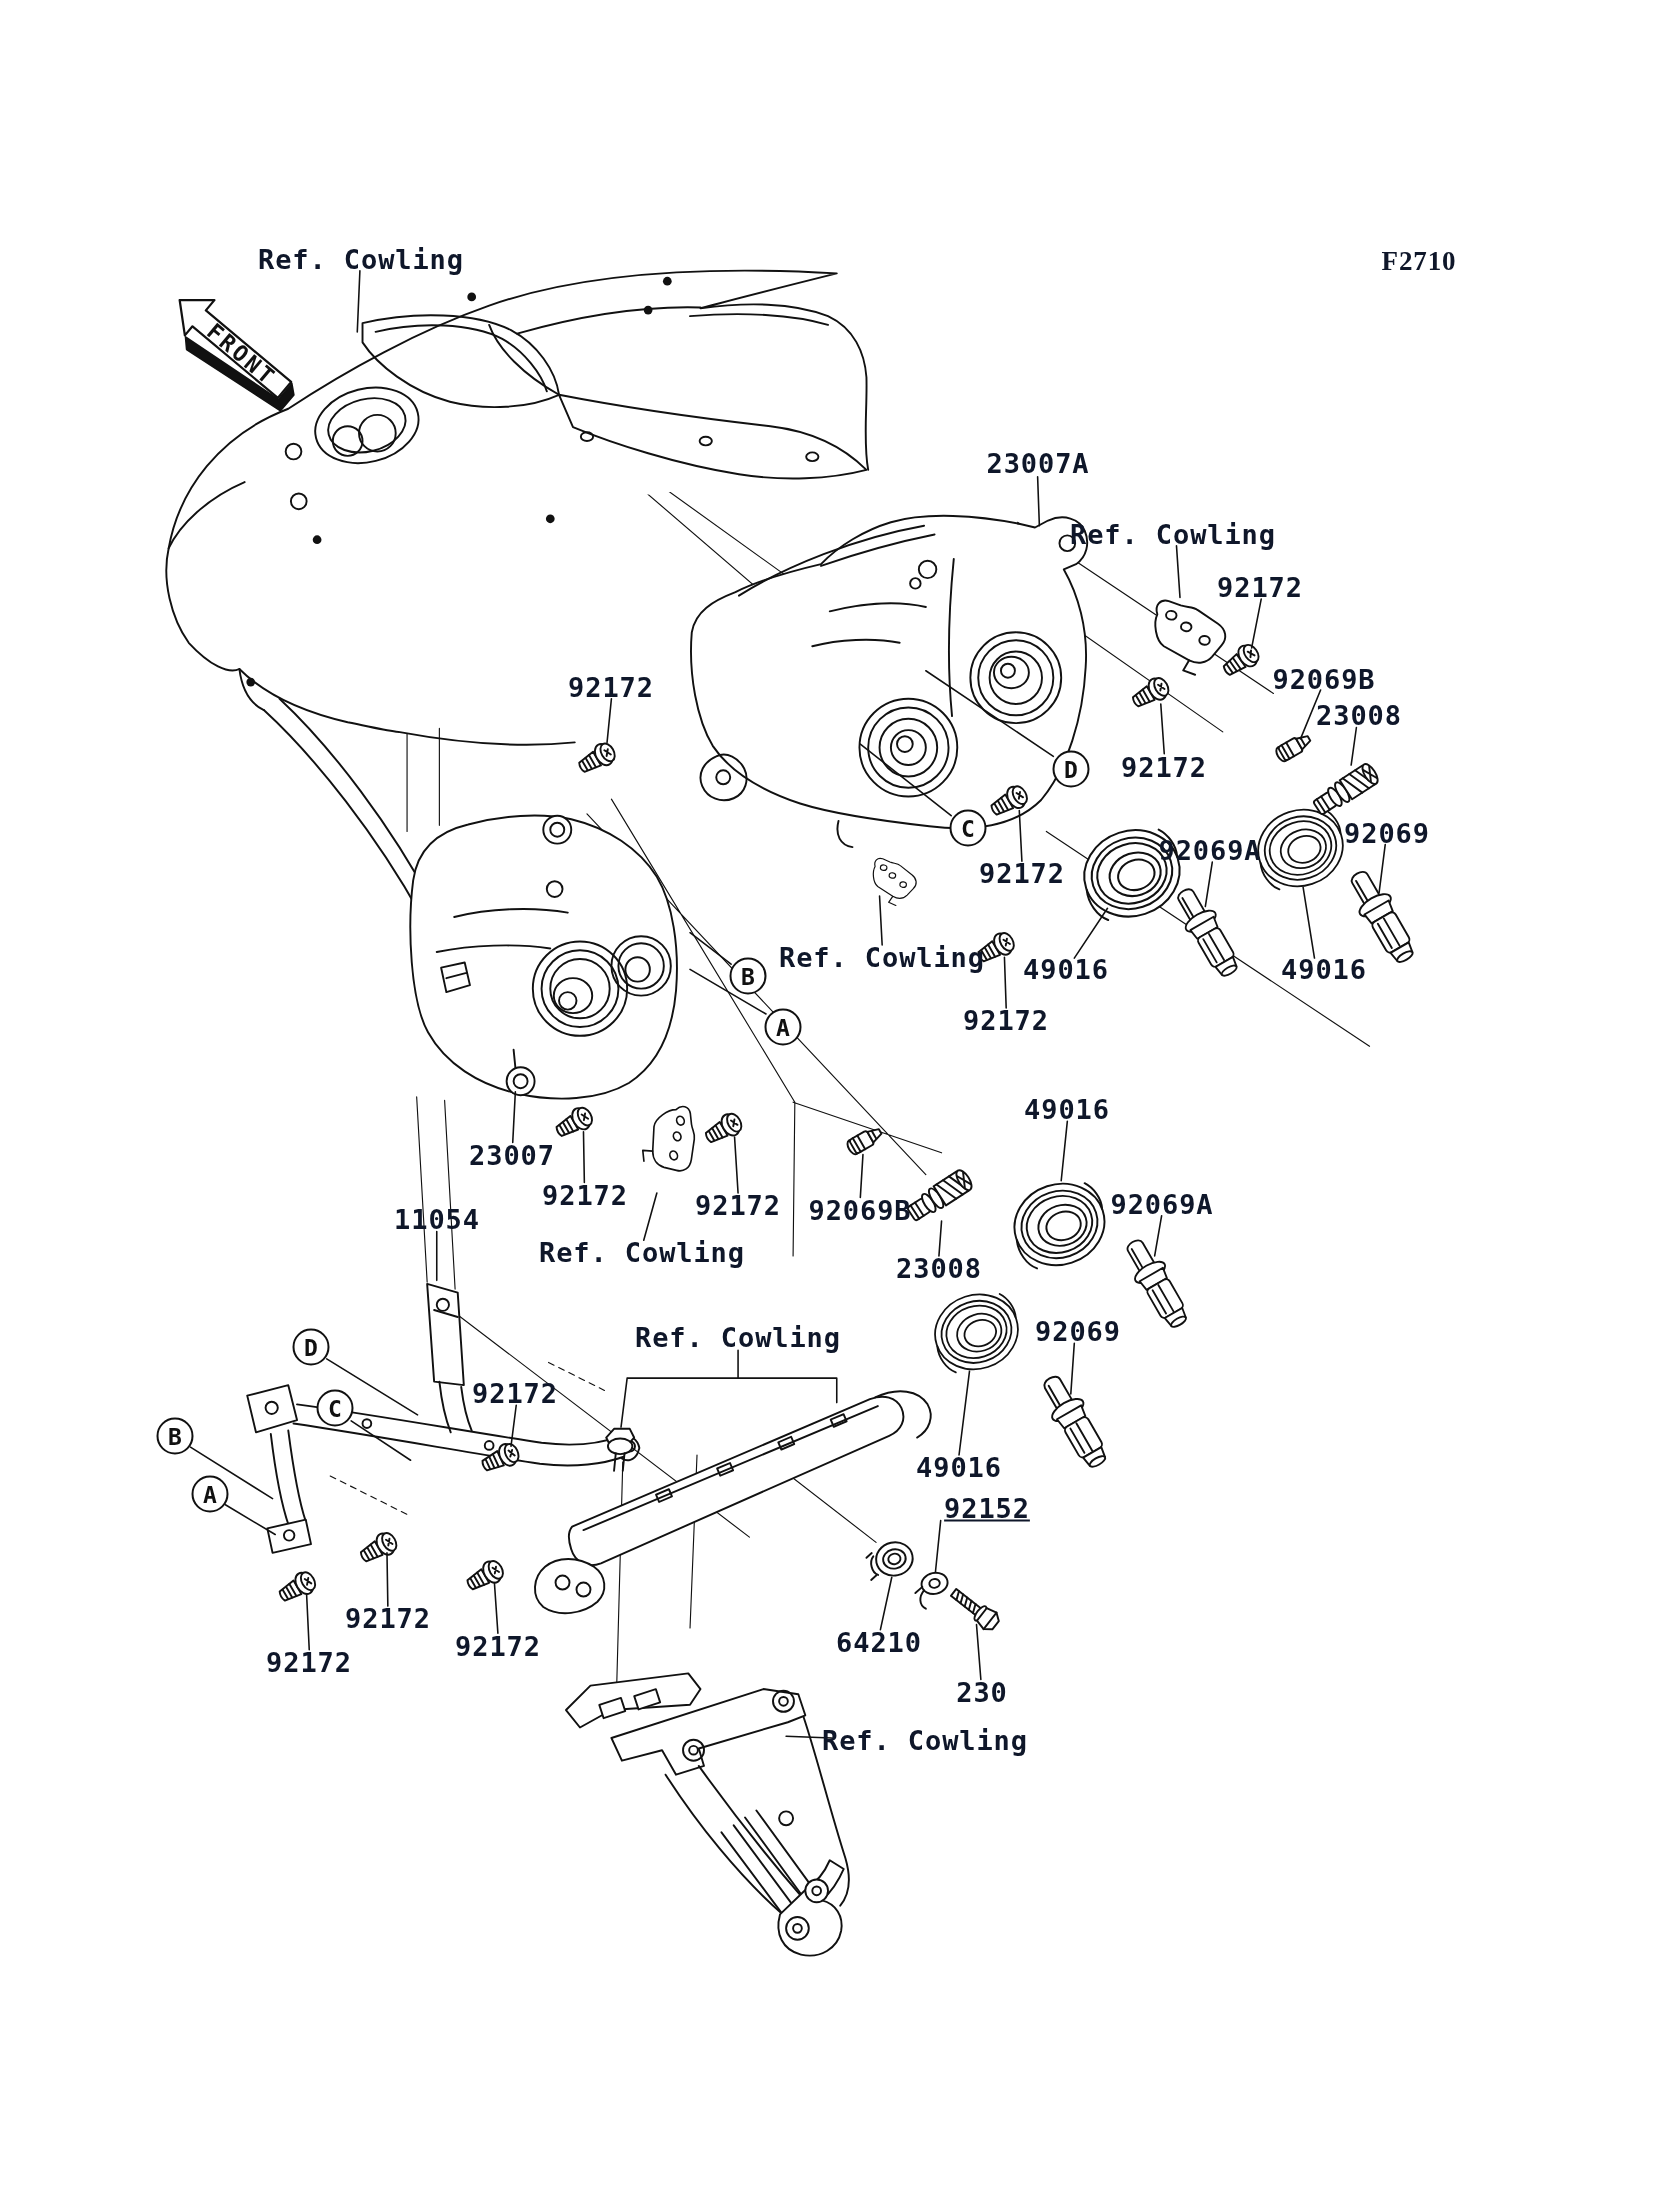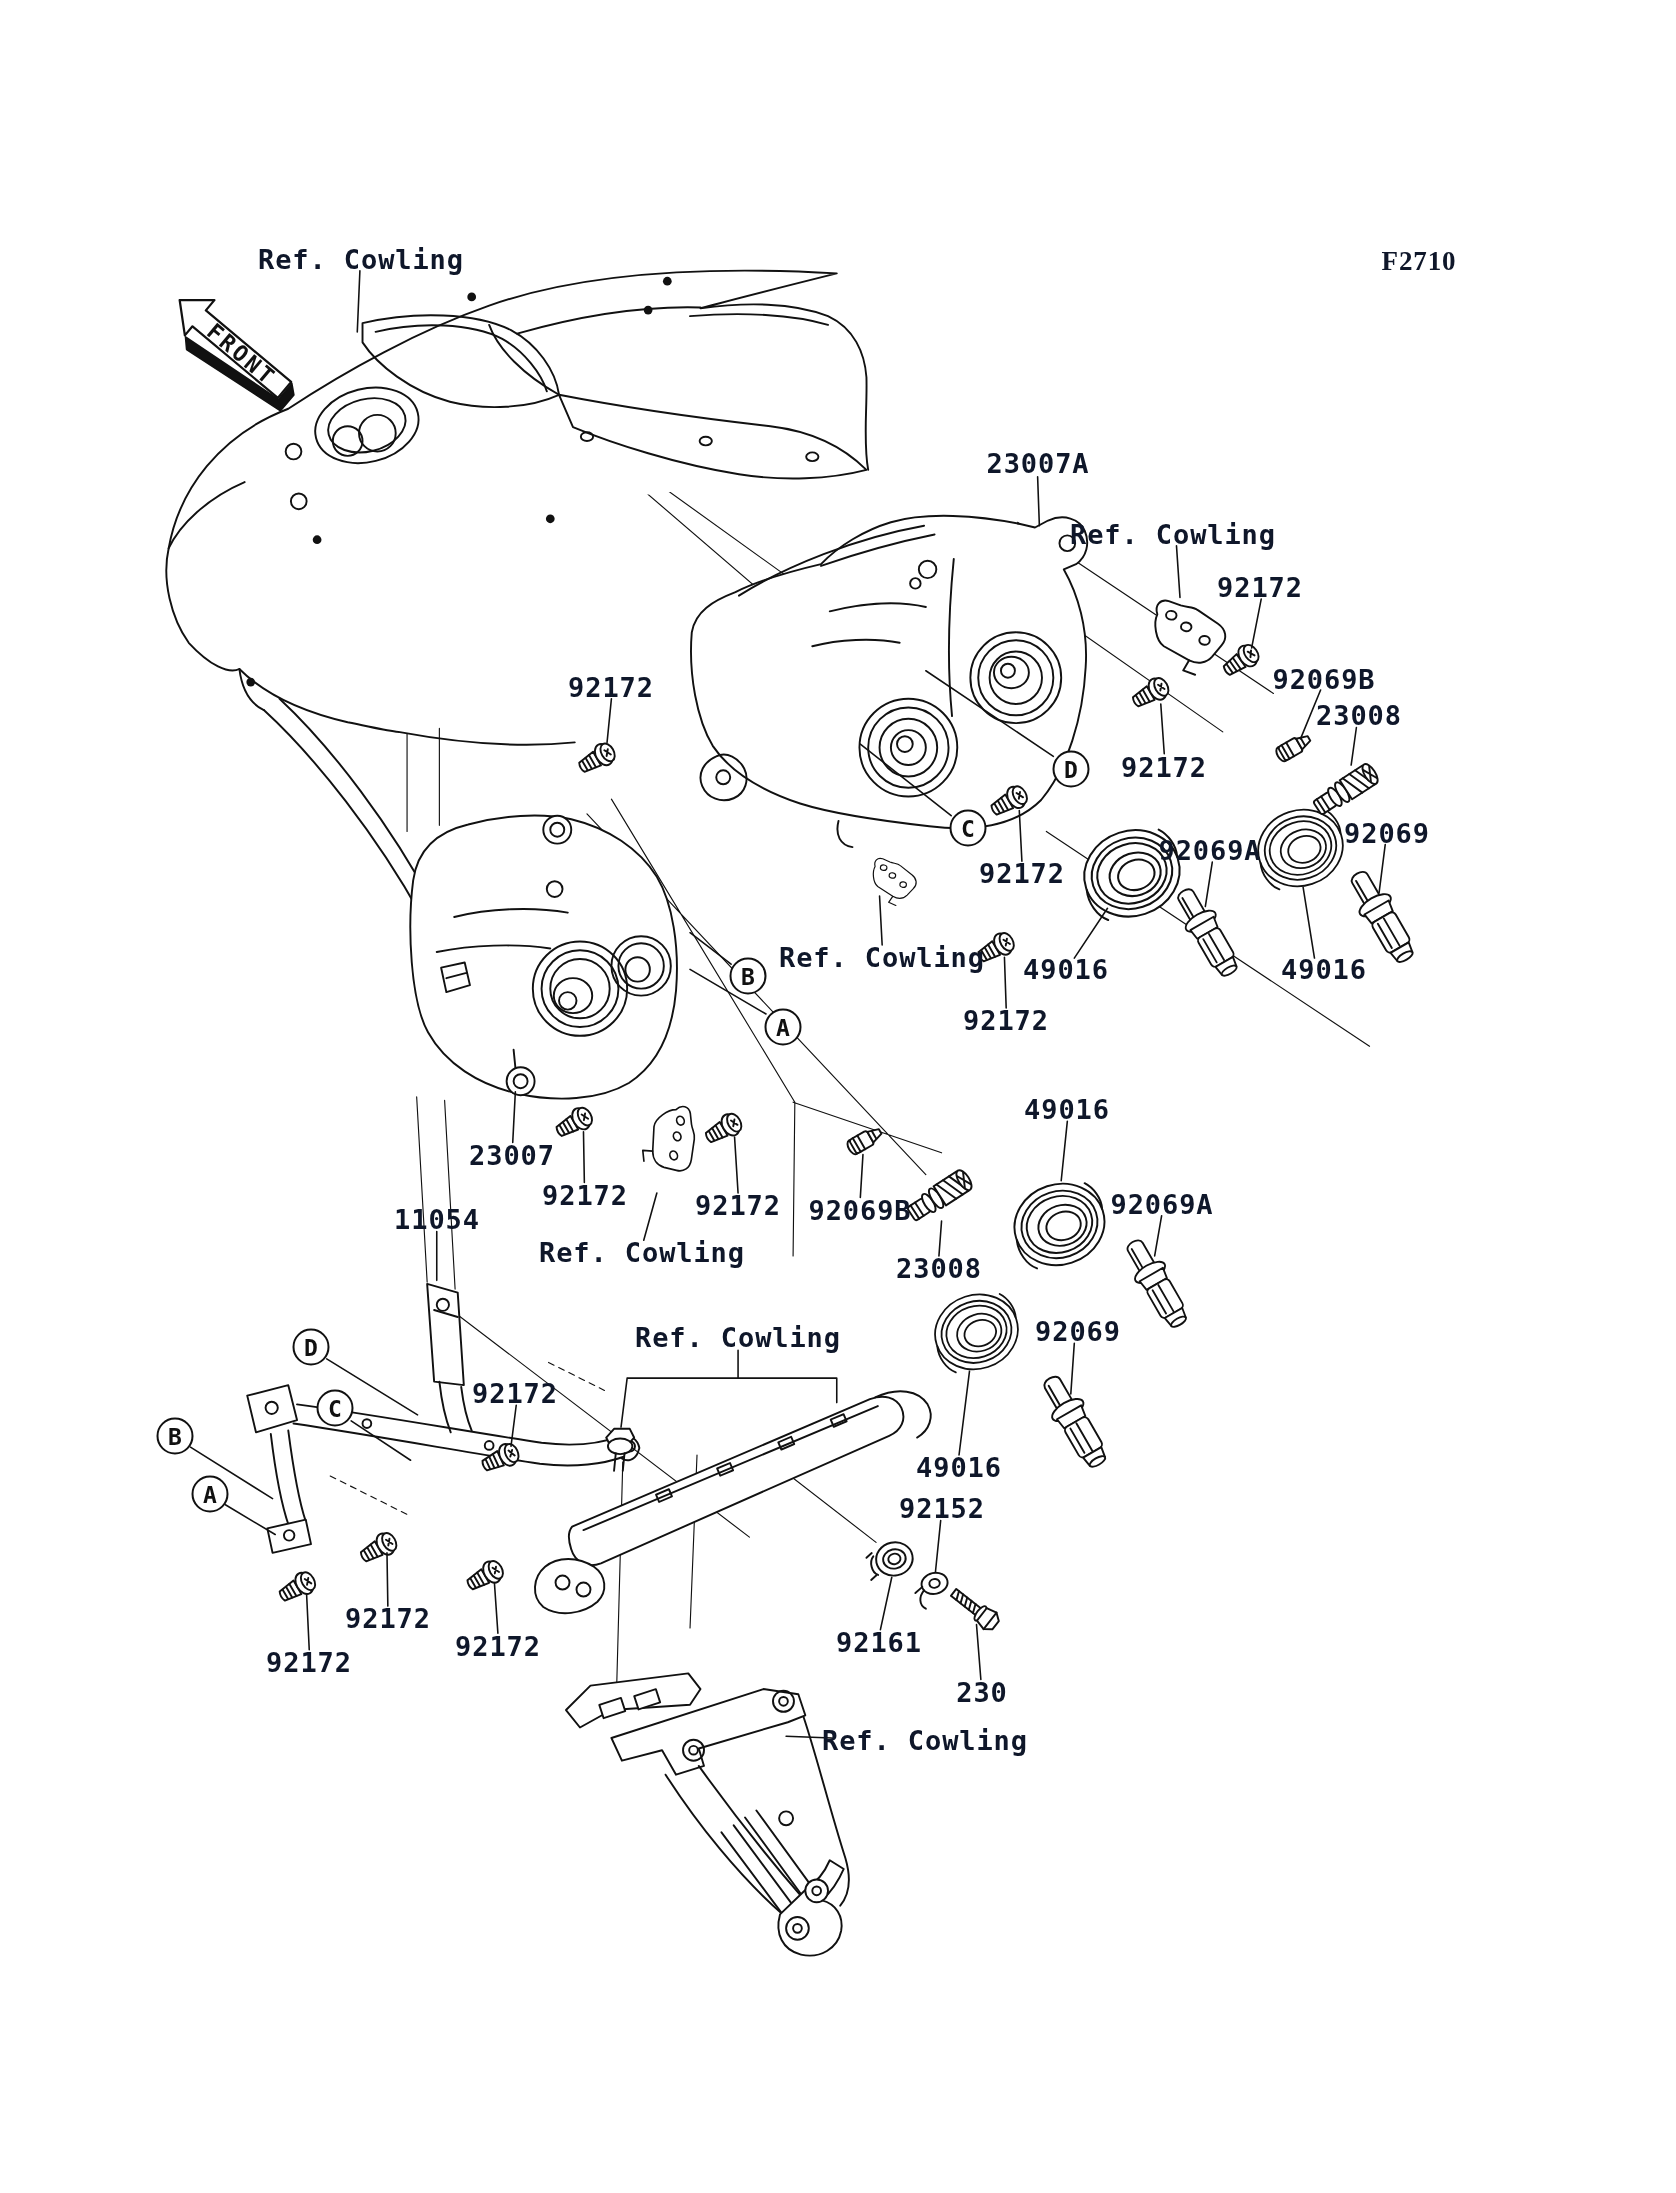--- a/index.html
+++ b/index.html
@@ -341,22 +341,22 @@
       <div class="part-label" style="left: 642px; top: 1252px;">Ref. Cowling</div>
       <div class="part-label" style="left: 860px; top: 1210px;">92069B</div>
       <div class="part-label" style="left: 939px; top: 1268px;">23008</div>
       <div class="part-label" style="left: 1067px; top: 1109px;">49016</div>
       <div class="part-label" style="left: 1162px; top: 1204px;">92069A</div>
       <div class="part-label" style="left: 437px; top: 1219px;">11054</div>
       <div class="part-label" style="left: 738px; top: 1337px;">Ref. Cowling</div>
       <div class="part-label" style="left: 1078px; top: 1331px;">92069</div>
       <div class="part-label" style="left: 959px; top: 1467px;">49016</div>
       <div class="part-label" style="left: 515px; top: 1393px;">92172</div>
-      <div class="part-label" style="left: 942px; top: 1508px;">92152</div>
-      <div class="part-label" style="left: 879px; top: 1642px;">92161</div>
+      <div class="part-label" style="left: 987px; top: 1508px; text-decoration: underline;">92152</div>
+      <div class="part-label" style="left: 879px; top: 1642px;">64210</div>
       <div class="part-label" style="left: 982px; top: 1692px;">230</div>
       <div class="part-label" style="left: 388px; top: 1618px;">92172</div>
       <div class="part-label" style="left: 498px; top: 1646px;">92172</div>
       <div class="part-label" style="left: 309px; top: 1662px;">92172</div>
       <div class="part-label" style="left: 925px; top: 1740px;">Ref. Cowling</div>
     </div>
   <div>
       <div class="callout" style="left: 1071px; top: 769px;">D</div>
       <div class="callout" style="left: 968px; top: 828px;">C</div>
       <div class="callout" style="left: 748px; top: 976px;">B</div>

